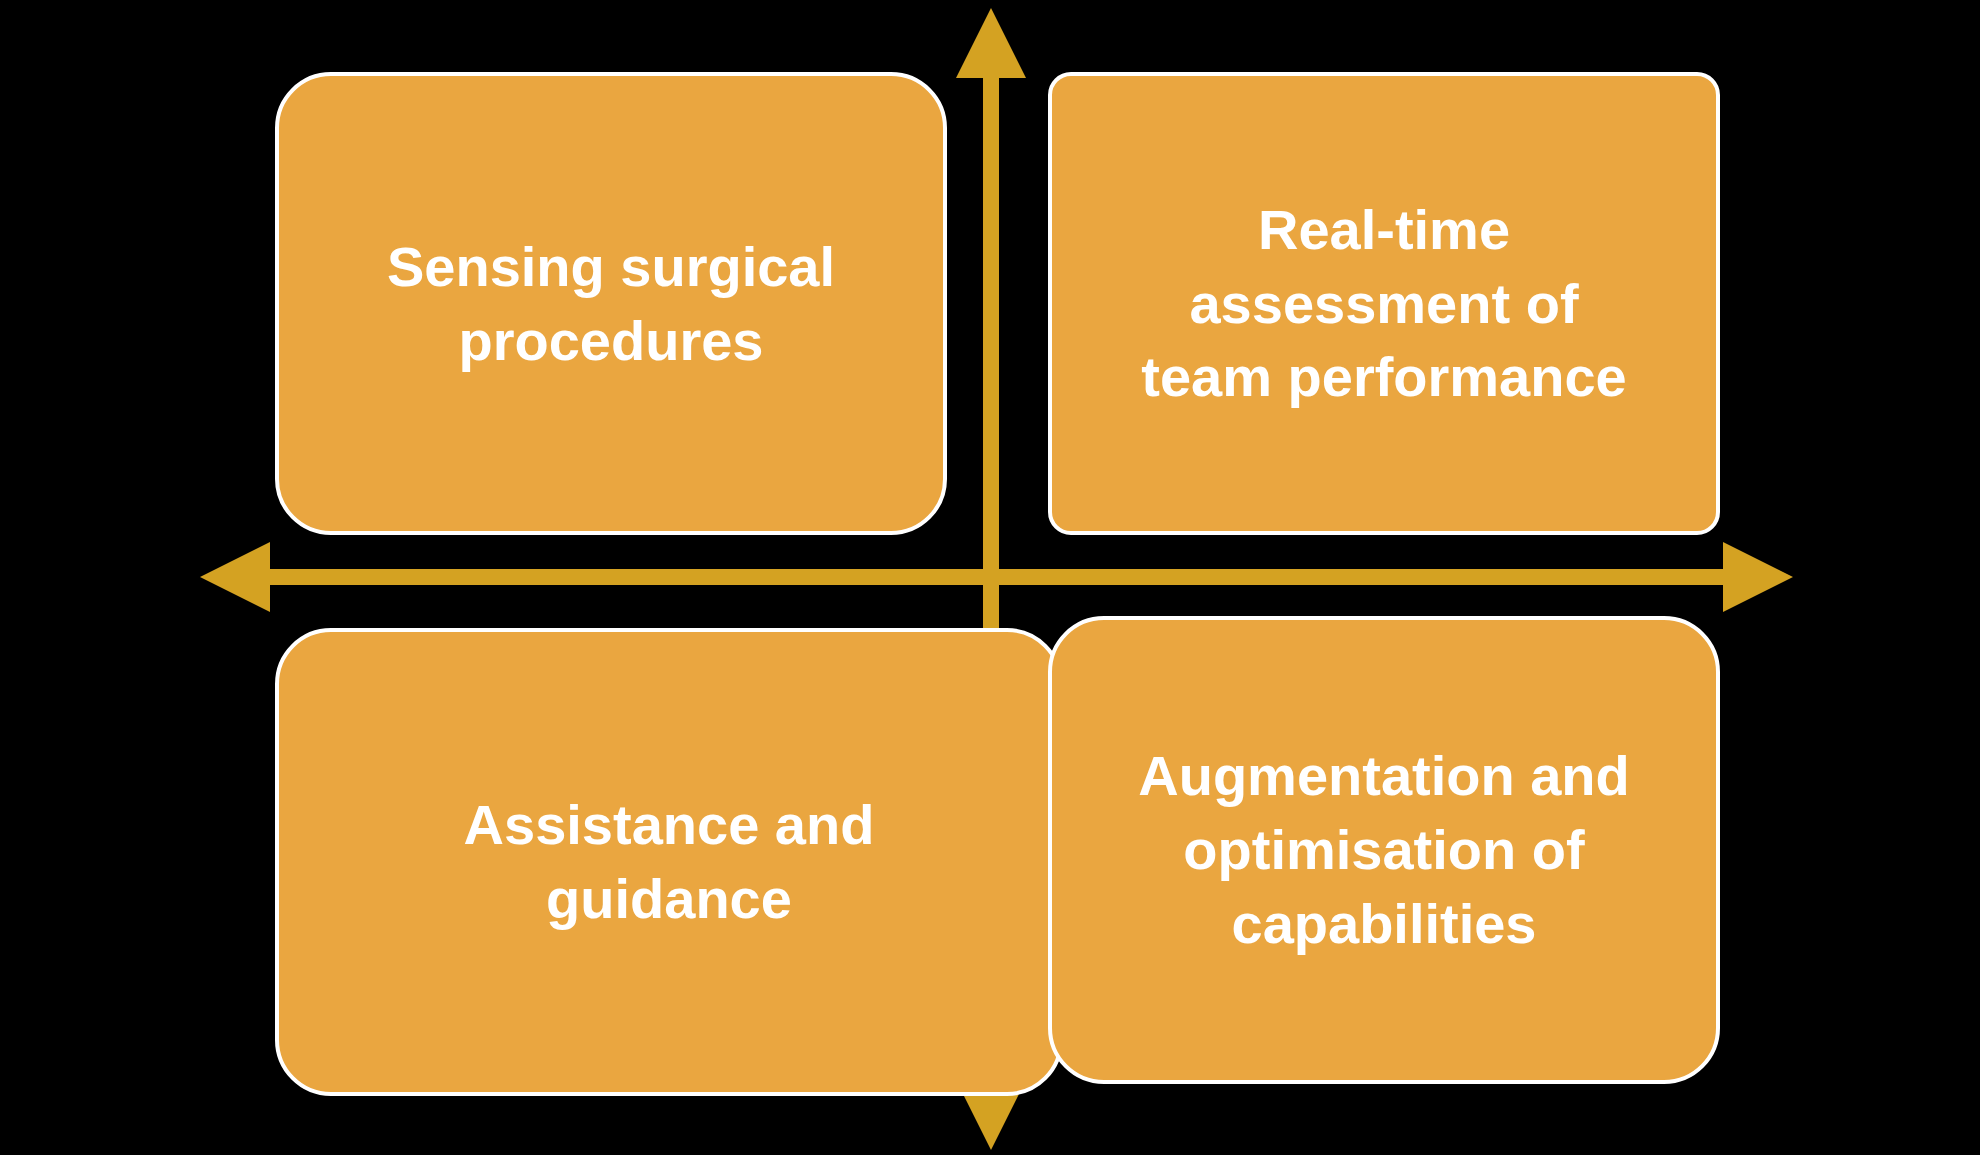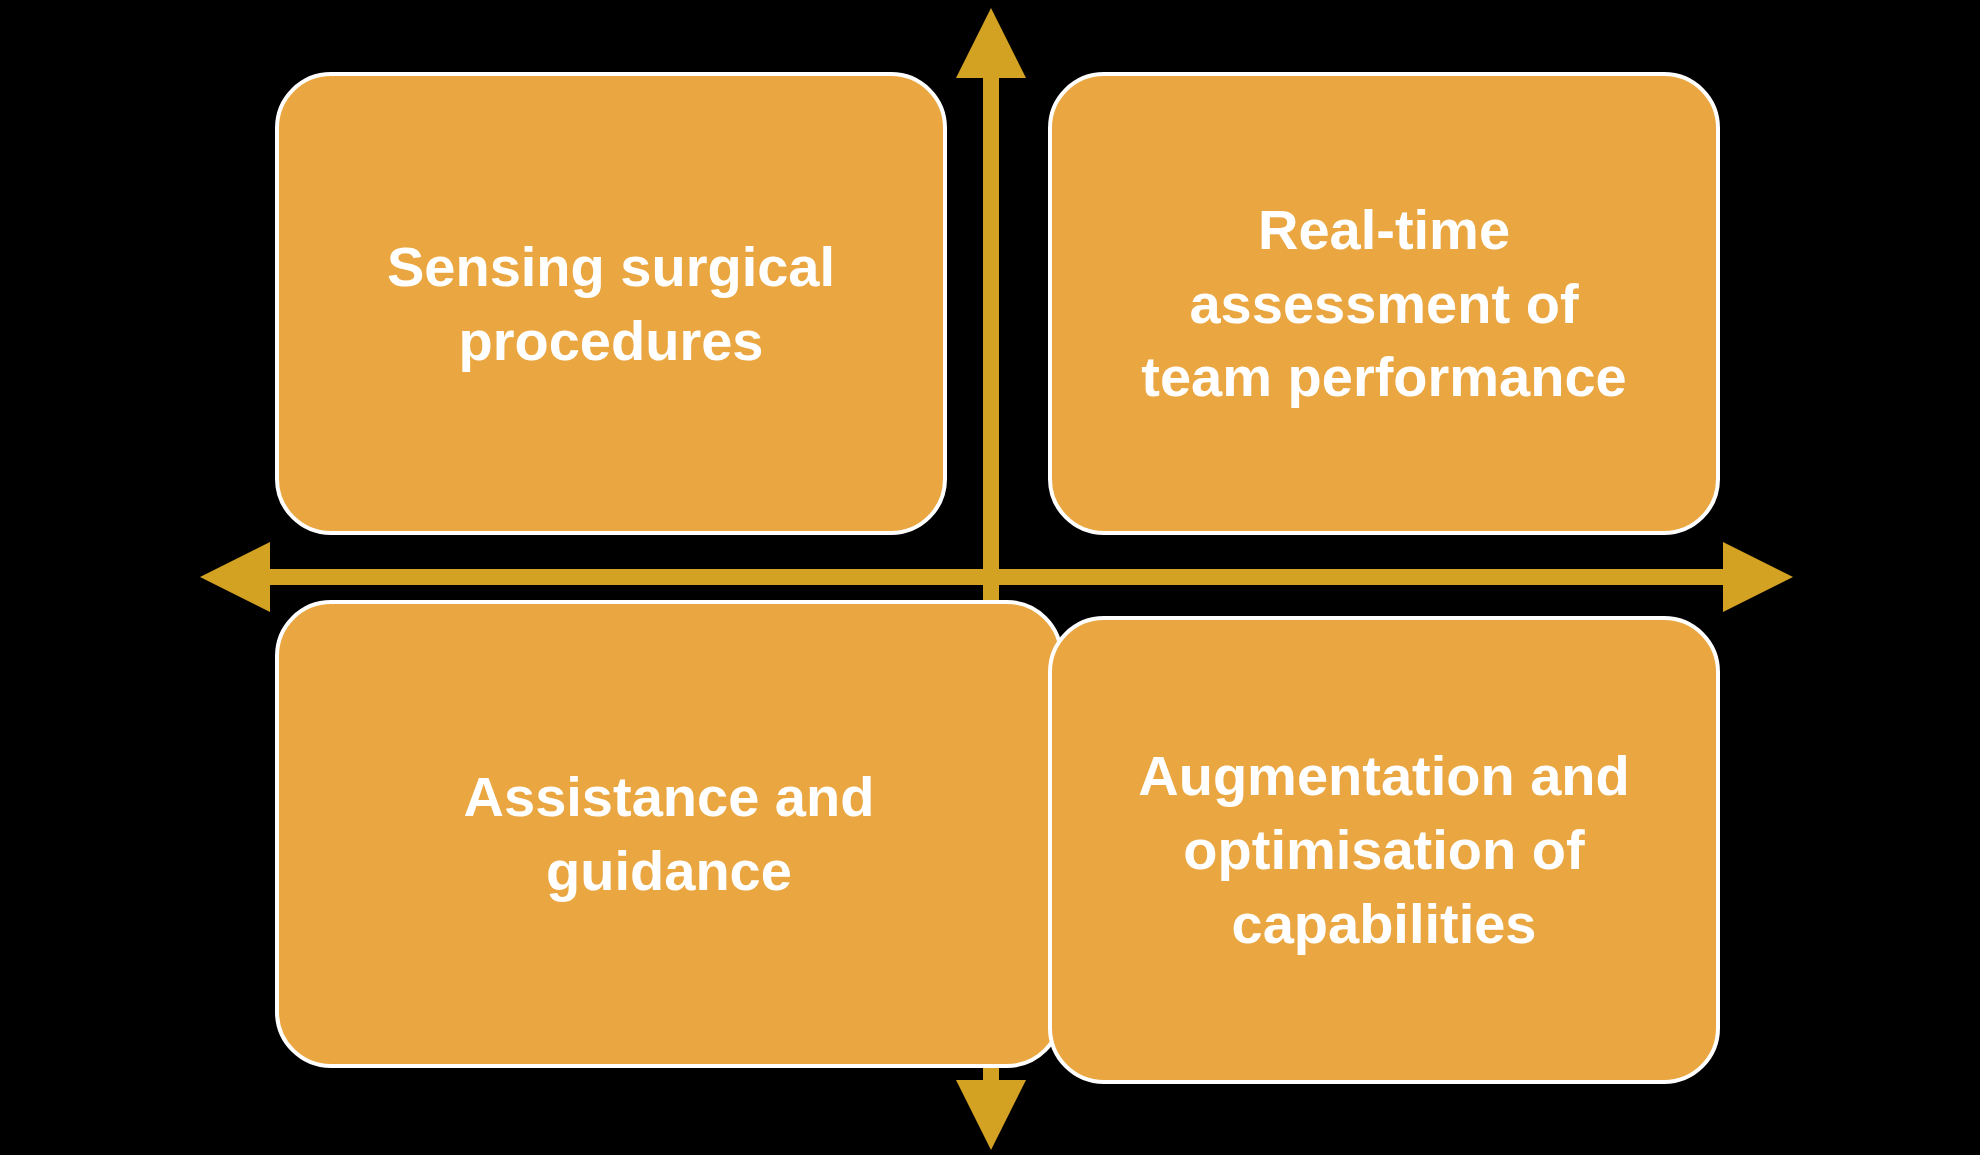--- a/index.html
+++ b/index.html
@@ -40,22 +40,22 @@
     padding: 30px 55px;
   }
   .quadrant-label {
     color: var(--text);
     font-size: 56px;
     font-weight: bold;
     line-height: 1.32;
     white-space: pre-line;
   }
   .box-tl { left: 275px;  top: 72px;  width: 672px; height: 463px; }
-  .box-tr { left: 1048px; top: 72px;  width: 672px; height: 463px; }
-  .box-bl { left: 275px;  top: 600px; width: 788px; height: 468px; }
+  .box-tr { left: 1048px; top: 72px;  width: 672px; height: 463px; border-radius: 23px; }
+  .box-bl { left: 275px;  top: 628px; width: 788px; height: 468px; }
   .box-br { left: 1048px; top: 616px; width: 672px; height: 468px; }
 </style>
 </head>
 <body>
 
 <div class="canvas">
 
   <svg class="axes-svg" viewBox="0 0 1980 1155" aria-hidden="true">
 
     <g>

